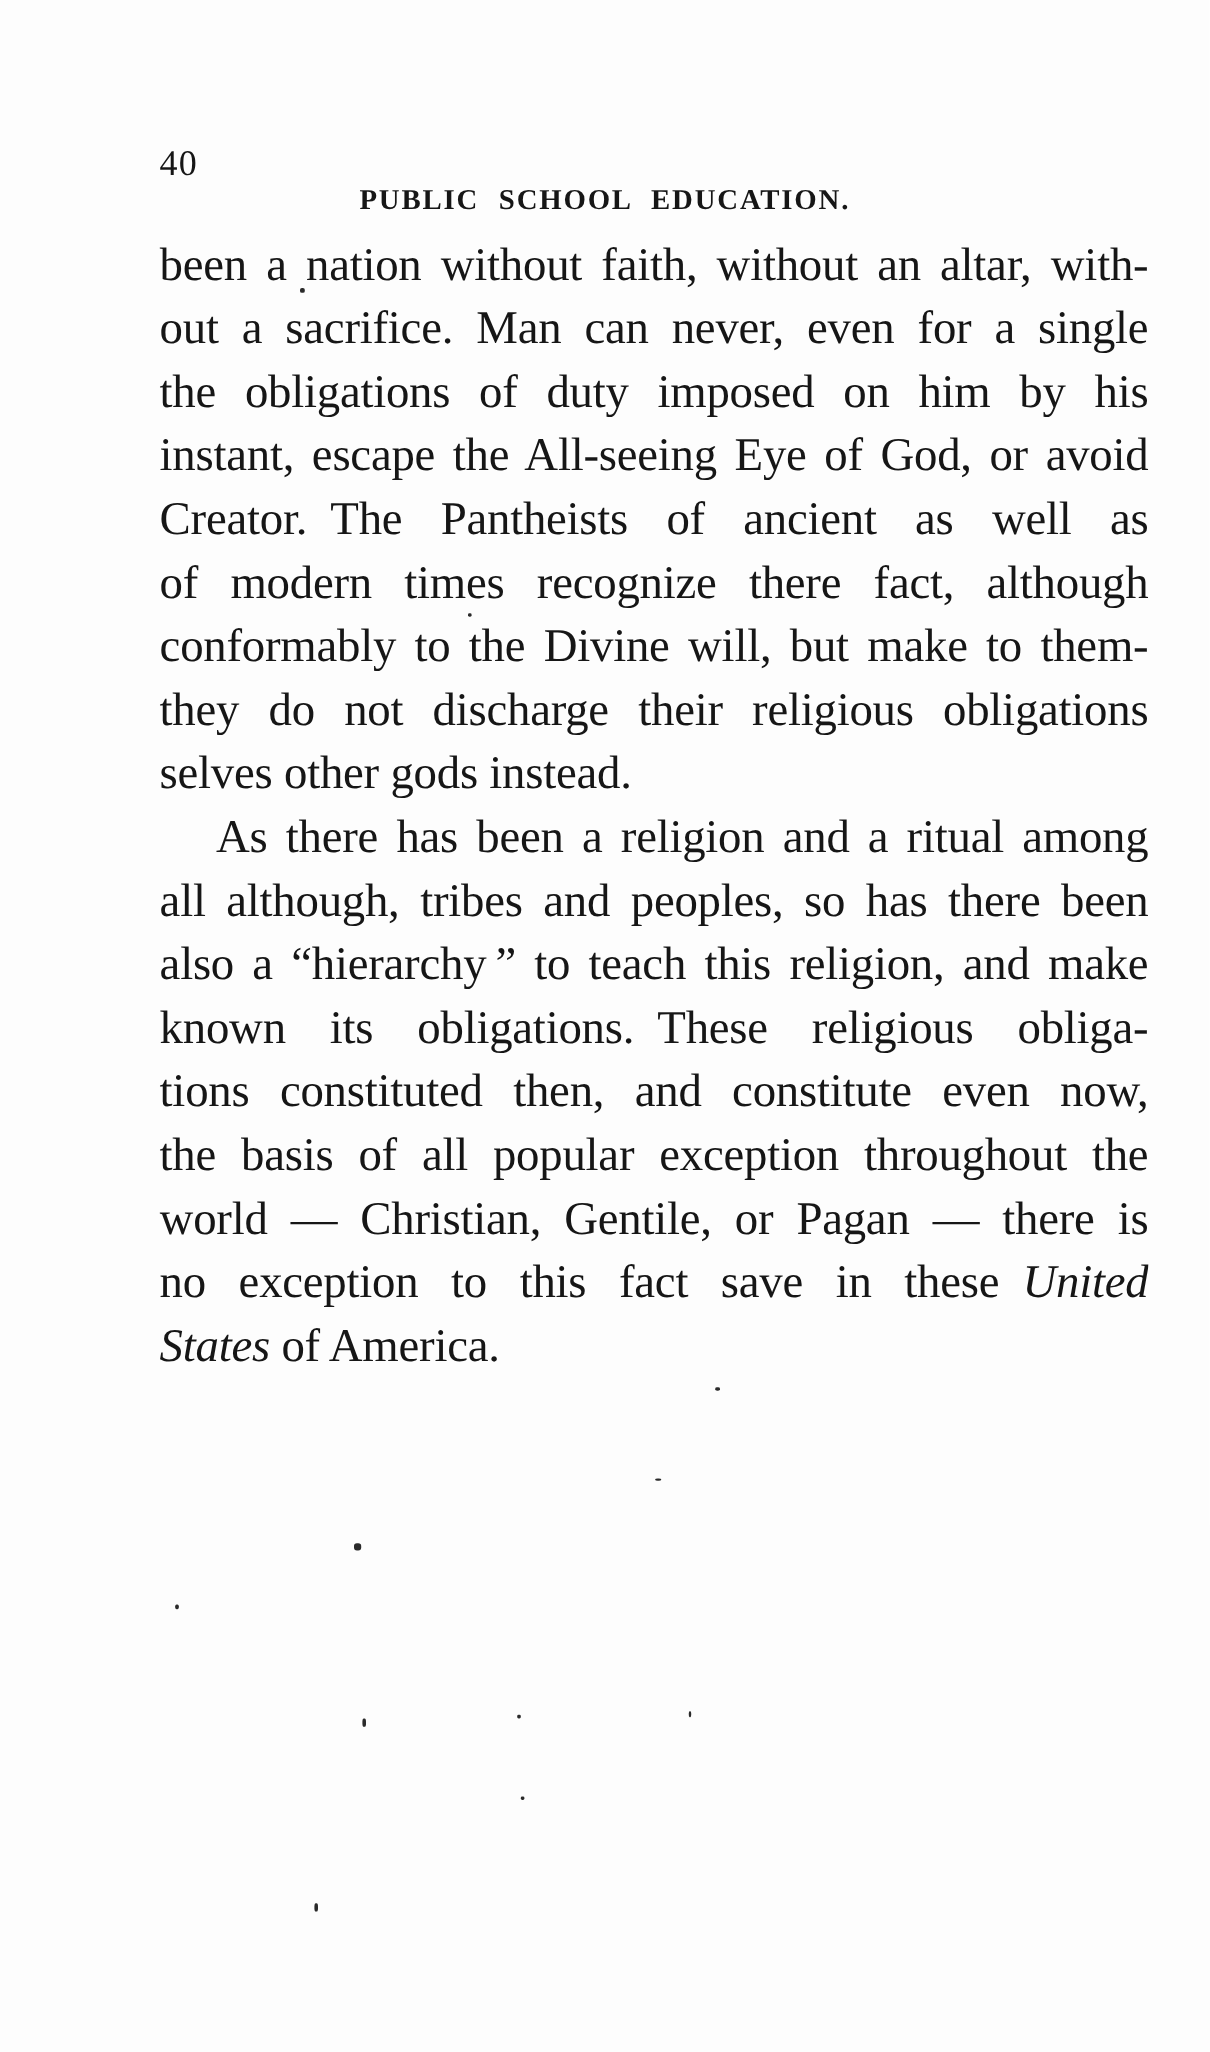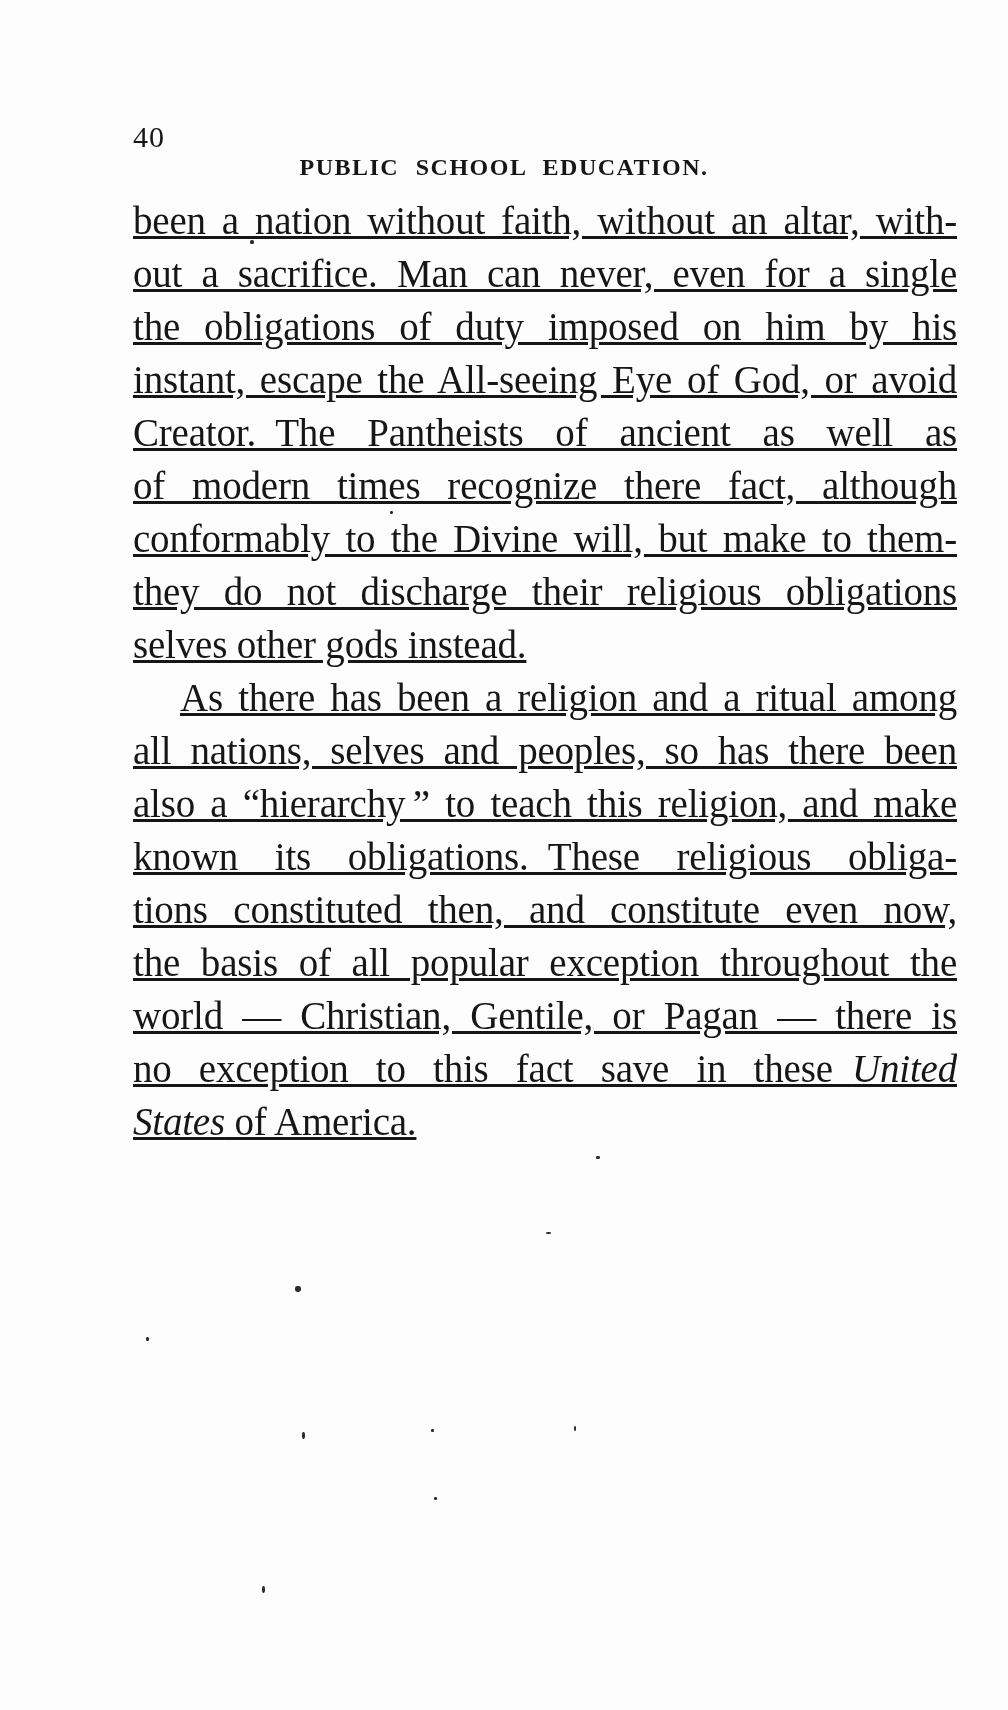--- a/index.html
+++ b/index.html
@@ -34,21 +34,20 @@
   .textblock{
     position:absolute;
     left:133px;top:194px;width:824px;
     font-size:39px;
     letter-spacing:-0.2px;
   }
   .line{
     height:53px;line-height:53px;
     white-space:nowrap;
     overflow:visible;
-    text-decoration:underline;
   }
   .line.just{
     text-align:justify;
     white-space:normal;
     height:53px;overflow:hidden;
   }
   .line.just::after{
     content:"";display:inline-block;width:100%;height:0;
   }
   .line.indent{ text-indent:47px; }
@@ -77,21 +76,21 @@
       <div class="line just">instant, escape the All-seeing Eye of God, or avoid</div>
       <div class="line just">Creator. The Pantheists of ancient as well as</div>
       <div class="line just">of modern times recognize there fact, although</div>
       <div class="line just">conformably to the Divine will, but make to them-</div>
       <div class="line just">they do not discharge their religious obligations</div>
       <div class="line">selves other gods instead.</div>
     </div>
 
     <div class="para">
       <div class="line just indent">As there has been a religion and a ritual among</div>
-      <div class="line just">all nations, selves and peoples, so has there been</div>
+      <div class="line just">all although, tribes and peoples, so has there been</div>
       <div class="line just">also a “hierarchy ” to teach this religion, and make</div>
       <div class="line just">known its obligations. These religious obliga-</div>
       <div class="line just">tions constituted then, and constitute even now,</div>
       <div class="line just">the basis of all popular exception throughout the</div>
       <div class="line just">world — Christian, Gentile, or Pagan — there is</div>
       <div class="line just">
         <span>no exception to this fact save in these </span><span class="it">United</span>
       </div>
       <div class="line">
         <span class="it">States</span><span> of America.</span>

